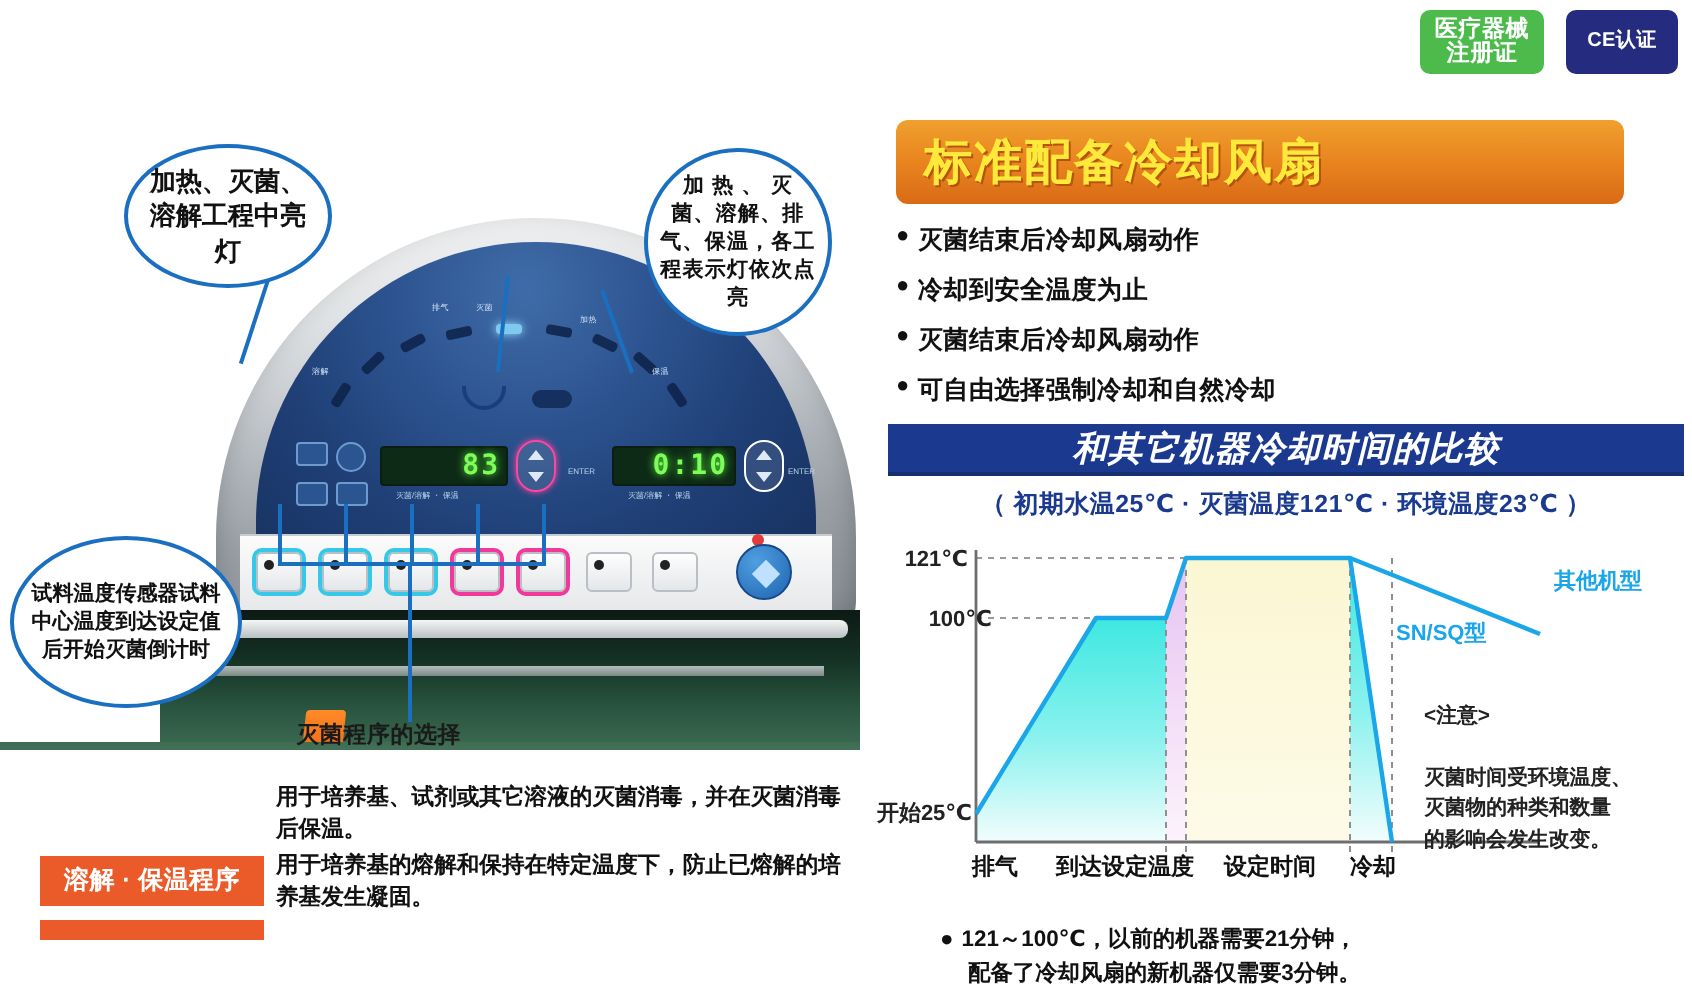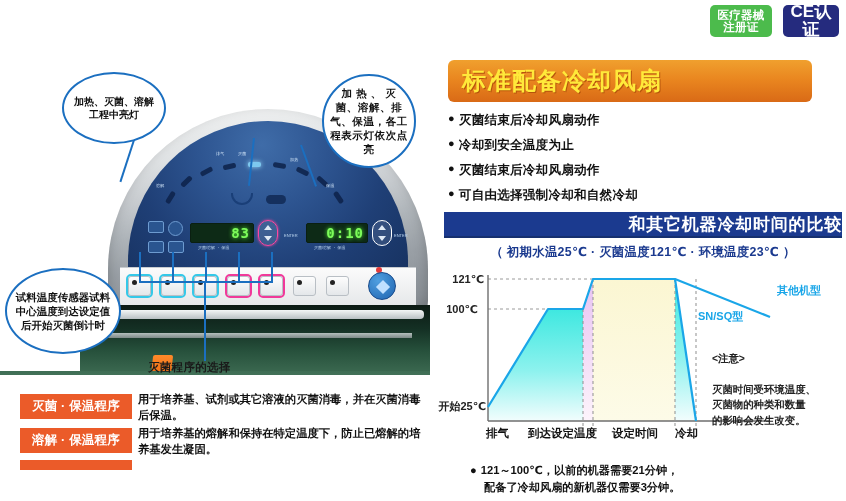--- a/index.html
+++ b/index.html
@@ -21,21 +21,21 @@
     border-radius: 5px;
     color: #ffffff; font-weight: bold; text-align: center;
     line-height: 1.08;
   }
   .badge-green {
     left: 10px; width: 62px; height: 32px;
     background: #4cbb4c; font-size: 11.5px; letter-spacing: .3px;
   }
   .badge-blue {
     left: 83px; width: 56px; height: 32px;
-    background: #252b7e; font-size: 17px; letter-spacing: .2px;
+    background: #252b7e; font-size: 10px; letter-spacing: .2px;
   }
 
   
   .photo-panel {
     position: absolute; left: 0; top: 55px; width: 430px; height: 320px;
     overflow: hidden;
   }
   
   .machine-lid {
     position: absolute; left: 108px; top: 54px; width: 320px; height: 210px;
@@ -151,21 +151,21 @@
 
   
   .callout {
     position:absolute; border-radius:50%;
     border:2px solid #1b6fc0; background:#ffffff;
     display:flex; align-items:center; justify-content:center;
     text-align:center; color:#111; font-weight:bold;
     line-height:1.35; padding:6px;
     z-index:6;
   }
-  .callout-1 { left:62px; top:72px; width:104px; height:72px; font-size:10px; }
+  .callout-1 { left:62px; top:72px; width:104px; height:72px; font-size:13px; }
   .callout-2 { left:322px; top:74px; width:94px; height:94px; font-size:10.5px; letter-spacing:.6px; }
   .callout-3 { left:5px;  top:268px; width:116px; height:86px; font-size:10.5px; }
 
   .lead { position:absolute; background:#1b6fc0; z-index:4; }
 
   
   .bracket { position:absolute; z-index:5; }
   .bracket-h { position:absolute; height:2px; background:#1b6fc0; }
   .bracket-v { position:absolute; width:2px; background:#1b6fc0; }
 
@@ -211,22 +211,23 @@
   .bullet {
     display:flex; align-items:flex-start; gap:4px;
     font-size:12.6px; color:#111; font-weight:bold;
     margin-bottom:8px; letter-spacing:.2px;
   }
   .bullet .dot { font-size:11px; line-height:1.25; }
 
   .blue-banner {
     margin-top:4px; margin-left:4px; width:398px; height:26px;
     background:#1b3a8f;
-    display:flex; align-items:center; justify-content:flex-end;
+    display:flex; align-items:center; justify-content:center;
     border-bottom:2px solid #16306f;
+    font-style:italic;
   }
   .blue-banner span {
     color:#fff; font-size:17px; font-weight:bold; letter-spacing:.8px;
   }
   .chart-sub {
     text-align:center; margin-top:6px;
     font-size:12.4px; color:#1b3a8f; font-weight:bold; letter-spacing:.3px;
   }
 
   
@@ -370,21 +371,20 @@
     <span>加 热 、 灭 菌、溶解、排气、保温，各工程表示灯依次点亮</span>
   </div>
   <div class="callout callout-3">
     <span>试料温度传感器试料中心温度到达设定值后开始灭菌倒计时</span>
   </div>
 
   <div class="sel-caption">灭菌程序的选择</div>
 
   <div class="prog-table">
     <div class="prog-row">
-      <div class="prog-tag">灭菌 · 保温程序</div>
       <div class="prog-desc">用于培养基、试剂或其它溶液的灭菌消毒，并在灭菌消毒后保温。</div>
     </div>
     <div class="prog-row">
       <div class="prog-tag">溶解 · 保温程序</div>
       <div class="prog-desc">用于培养基的熔解和保持在特定温度下，防止已熔解的培养基发生凝固。</div>
     </div>
     <div class="prog-row" style="height:12px;">
       <div class="prog-tag-cut"></div>
     </div>
   </div>
@@ -451,21 +451,21 @@
 
         <line x1="48" y1="6" x2="48" y2="152" stroke="#6e6e6e" stroke-width="1.4"></line>
         <line x1="48" y1="152" x2="330" y2="152" stroke="#6e6e6e" stroke-width="1.4"></line>
 
         <path d="M48,138 L108,40 L143,40 L153,10 L235,10 L256,152" fill="none" stroke="#1aa6e8" stroke-width="2.2" stroke-linejoin="round"></path>
 
         <path d="M235,10 L330,48" fill="none" stroke="#1aa6e8" stroke-width="2.2"></path>
       </svg>
 
       <div class="ylab" style="left:0px;  top:4px;  width:44px;">121℃</div>
-      <div class="ylab" style="left:0px;  top:34px; width:44px;text-align:center;">100℃</div>
+      <div class="ylab" style="left:12px;  top:34px; width:44px;">100℃</div>
       <div class="ylab" style="left:-8px; top:130px; width:54px;">开始25℃</div>
 
       <div class="xlab" style="left:46px;  top:157px;">排气</div>
       <div class="xlab" style="left:88px;  top:157px;">到达设定温度</div>
       <div class="xlab" style="left:172px; top:157px;">设定时间</div>
       <div class="xlab" style="left:235px; top:157px;">冷却</div>
 
       <div class="series-lab" style="left:305px; top:14px;margin-left:32px;">其他机型</div>
       <div class="series-lab" style="left:258px; top:40px;">SN/SQ型</div>
 

